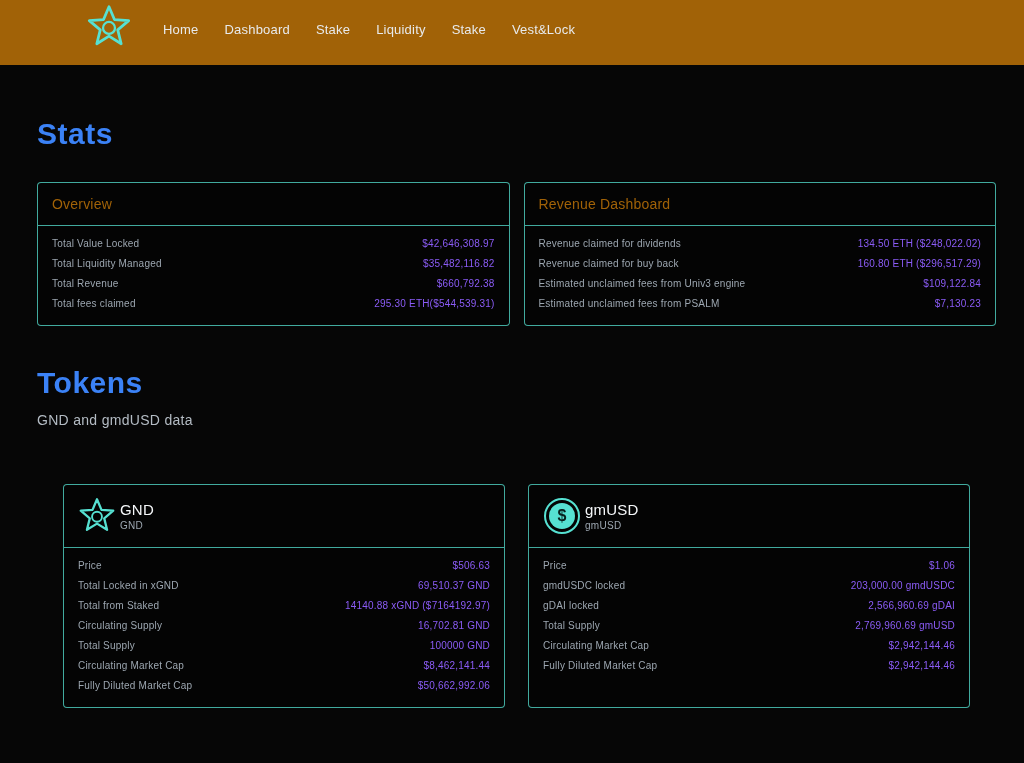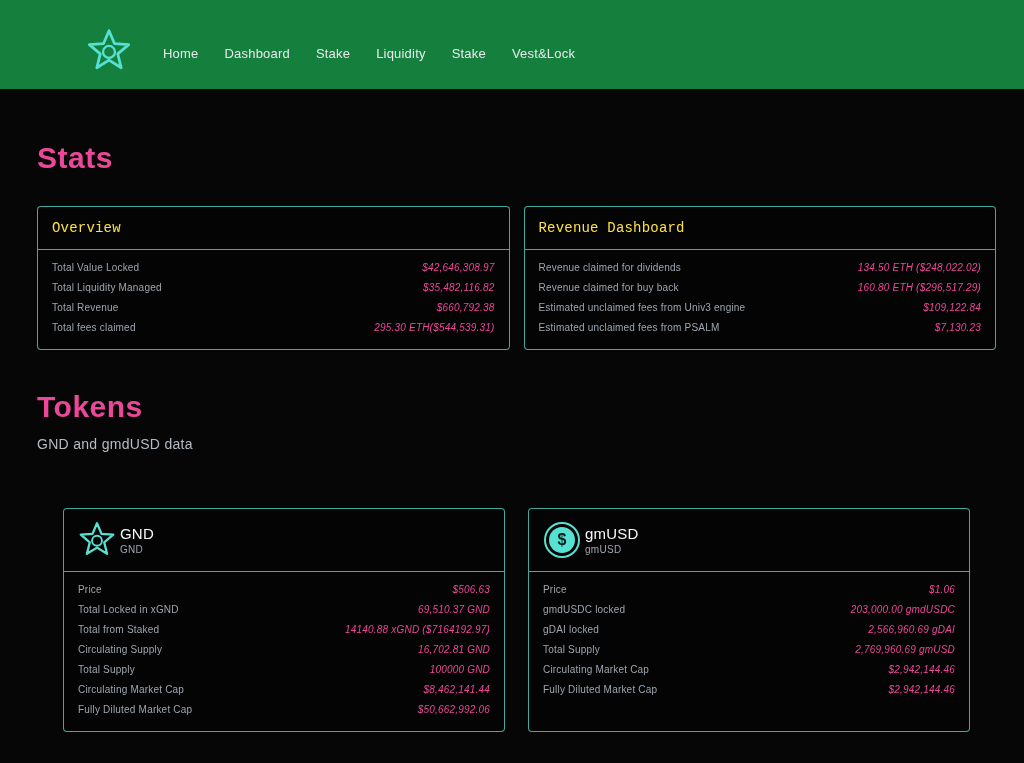--- a/index.html
+++ b/index.html
@@ -9,22 +9,22 @@
     background: #060606;
     font-family: "Liberation Sans", sans-serif;
     color: #f2f4f6;
     overflow-x: hidden;
   }
 
   
   .topnav {
     display: flex;
     align-items: center;
-    padding: 29px 0 12px 85px;
-    background: #15803d;
+    padding: 5px 0 12px 85px;
+    background: #a16207;
   }
   .logo-wrap {
     width: 48px;
     height: 48px;
     display: flex;
     align-items: center;
     justify-content: center;
     margin-right: 30px;
     cursor: pointer;
   }
@@ -36,21 +36,21 @@
     text-decoration: none;
     cursor: pointer;
   }
 
   
   .page-h1 {
     margin: 52px 0 0 37px;
     font-size: 30px;
     font-weight: 700;
     letter-spacing: 0.5px;
-    color: #ec4899;
+    color: #3b82f6;
   }
   .section-sub {
     margin: 12px 0 0 37px;
     font-size: 14px;
     letter-spacing: 0.3px;
     color: #b4bcc4;
   }
 
   
   .stats-grid {
@@ -61,35 +61,34 @@
   }
   .card {
     border: 1px solid rgba(86, 225, 210, 0.75);
     border-radius: 4px;
     background: rgba(0,0,0,0.25);
   }
   .card-header {
     padding: 13px 14px;
     font-size: 14px;
     letter-spacing: 0.2px;
-    color: #fde047;
+    color: #a16207;
     border-bottom: 1px solid rgba(86, 225, 210, 0.75);
-    font-family: Liberation Mono, monospace;
   }
   .card-body { padding: 7px 14px 12px 14px; }
   .data-row {
     display: flex;
     justify-content: space-between;
     align-items: baseline;
     padding: 4.5px 0;
     font-size: 10px;
     letter-spacing: 0.2px;
   }
   .data-row .label { color: #9da7b1; }
-  .data-row .value { color: #ec4899; text-align: right; white-space: nowrap; font-style: italic; }
+  .data-row .value { color: #8b5cf6; text-align: right; white-space: nowrap; }
 
   
   .tokens-grid {
     display: grid;
     grid-template-columns: 1fr 1fr;
     gap: 23px;
     margin: 56px 54px 20px 63px;
   }
   .token-header {
     display: flex;

